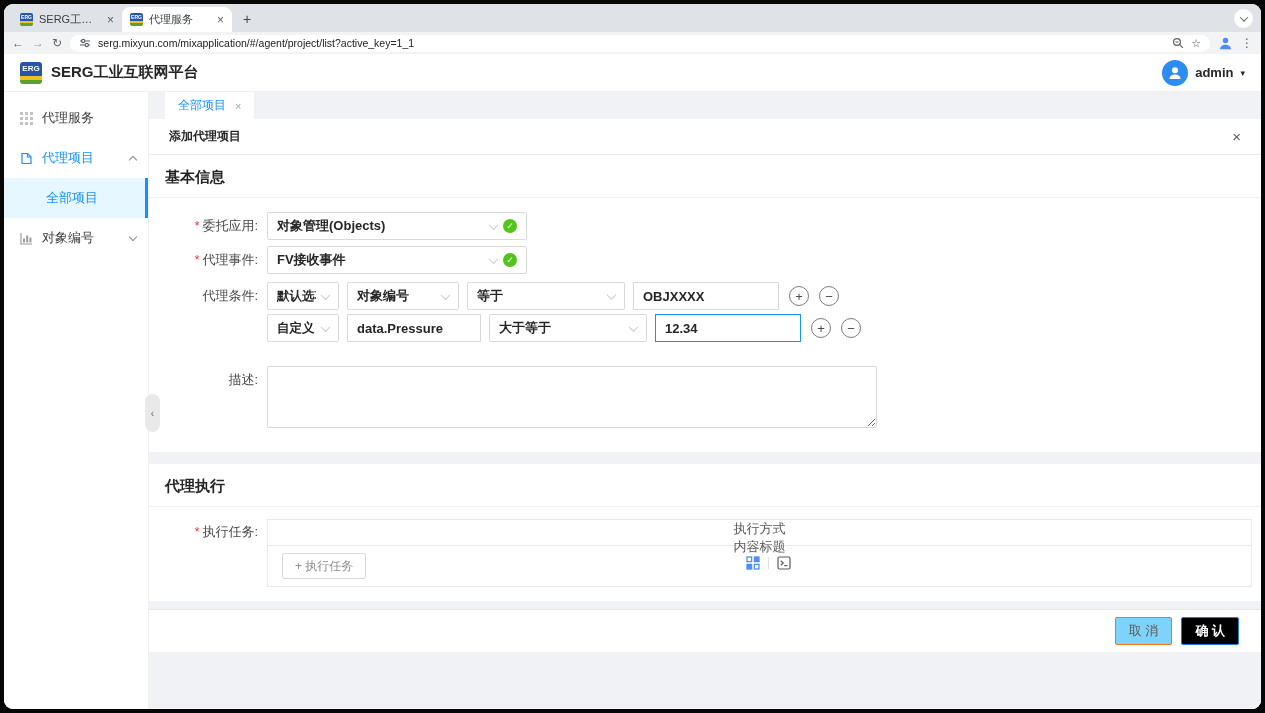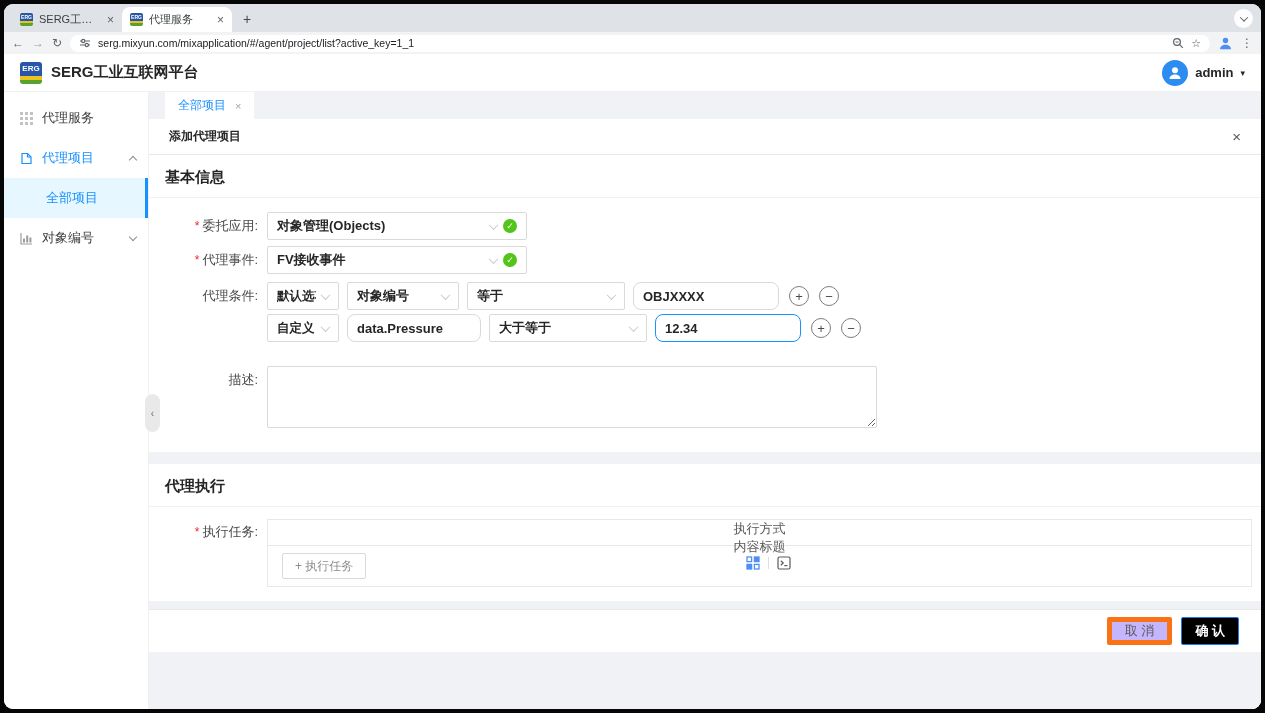--- a/index.html
+++ b/index.html
@@ -63,21 +63,21 @@
   .section { background:#fff; }
   .section-title { padding:13px 16px 10px; font-size:15px; font-weight:700; color:#262626; border-bottom:1px solid #f0f0f0; }
   .sec-basic { margin-bottom:12px; }
   .sec-exec { margin-bottom:8px; }
 
   .form { padding:14px 0 18px 18px; }
   .frow { display:flex; align-items:flex-start; margin-bottom:6px; }
   .flabel { width:100px; flex:none; text-align:right; padding-right:9px; font-size:13px; color:#4a4a4a; line-height:28px; white-space:nowrap; }
   .req::before { content:"*"; color:#f5222d; margin-right:3px; font-size:12px; }
 
-  .tinput { height:28px; border:1px solid #d9d9d9; border-radius:8px; background:#fff; font-family:inherit; font-size:13px; font-weight:700; color:#262626; padding:0 9px; outline:none; }
+  .tinput { height:28px; border:1px solid #d9d9d9; border-radius:0; background:#fff; font-family:inherit; font-size:13px; font-weight:700; color:#262626; padding:0 9px; outline:none; }
   .w260 { width:260px; }
   .w256 { width:256px; }
   .alias-label { width:92px; text-align:right; font-size:13px; color:#4a4a4a; line-height:28px; padding-right:9px; }
 
   .select { height:28px; border:1px solid #d9d9d9; border-radius:2px; background:#fff; display:flex; align-items:center; padding:0 9px; gap:6px; }
   .sel-val { font-size:13px; font-weight:700; color:#262626; white-space:nowrap; overflow:hidden; }
   .sel-chev { margin-left:auto; width:7px; height:7px; border-right:1.3px solid #c9c9c9; border-bottom:1.3px solid #c9c9c9; transform:rotate(45deg) translate(-1px,-1px); flex:none; }
   .okbadge { width:14px; height:14px; border-radius:50%; background:#52c41a; color:#fff; font-size:9px; display:flex; align-items:center; justify-content:center; flex:none; }
 
   .cond-row { display:flex; align-items:center; gap:8px; margin-bottom:4px; }
@@ -97,21 +97,21 @@
   .et-head { height:26px; display:flex; align-items:center; border-bottom:1px solid #e8e8e8;flex-direction:column; }
   .et-col1 { flex:1.15; text-align:center; font-size:13px; color:#595959; }
   .et-col2 { flex:1; text-align:center; font-size:13px; color:#595959; }
   .et-icons { width:86px; display:flex; align-items:center; justify-content:flex-end; gap:8px; padding-right:12px; }
   .et-divider { width:1px; height:12px; background:#e0e0e0; }
   .et-body { height:40px; display:flex; align-items:center; padding-left:14px; }
   .add-task { height:26px; padding:0 12px; border:1px solid #d9d9d9; border-radius:2px; background:#fff; color:#8c8c8c; font-size:12px; font-family:inherit; }
 
   .drawer-footer { background:#fff; border-top:1px solid #e8e8e8; padding:7px 22px; display:flex; justify-content:flex-end; align-items:center; gap:9px; flex:none; }
   .btn { height:28px; border-radius:2px; font-size:13px; font-family:inherit; padding:0 13px; }
-  .btn-cancel { background:#c4b5fd; border:5px solid #f97316; color:#595959; }
+  .btn-cancel { background:#7dd3fc; border:1px solid #f97316; color:#595959; }
   .btn-confirm { background:#000000; border:1px solid #2678f0; color:#fff; font-weight:700; }
   .drawer-rest { flex:1; background:#f0f2f5; }
 </style>
 </head>
 <body>
 
 <div class="window">
 
   <div class="tabstrip">
     <div class="btab">

